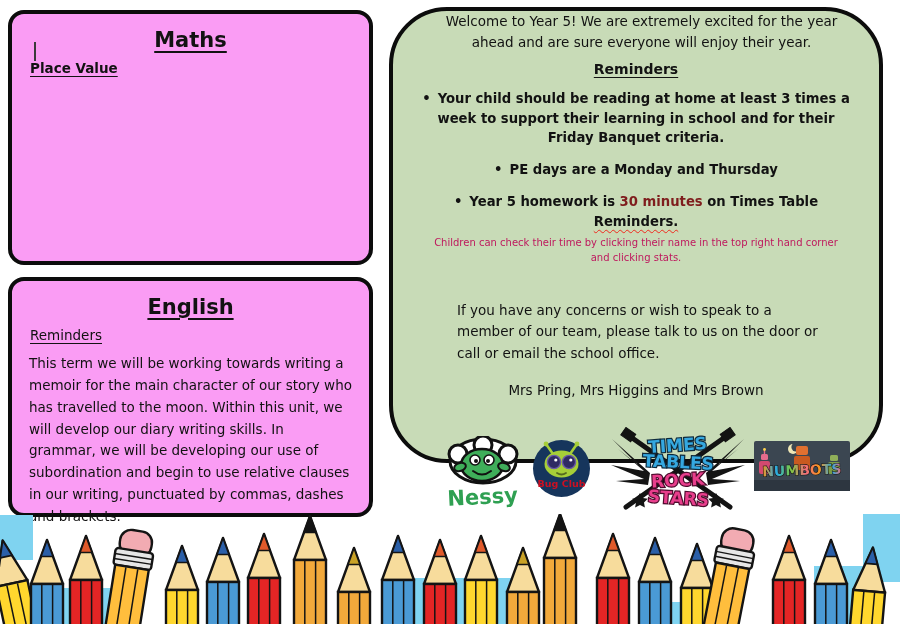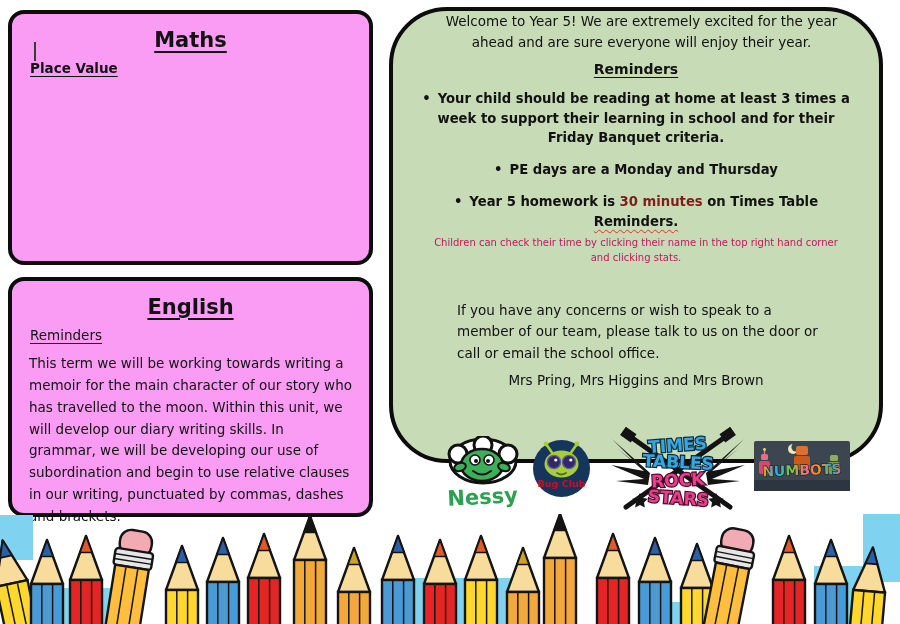--- a/index.html
+++ b/index.html
@@ -34,21 +34,21 @@
   }
   .bullet{font-size:13.2px;font-weight:bold;line-height:1.5;padding:0 26px;margin:12px 0 3px 0;text-align:center;}
   .bullet .marker{margin-right:7px;}
   .hl-purple{color:#7f1d1d;}
   .misspelled{
     text-decoration-line:underline;text-decoration-style:wavy;
     text-decoration-color:#f02a1e;text-decoration-thickness:1px;text-underline-offset:3px;
   }
   .red-note{color:#be185d;font-size:10px;line-height:1.55;padding:0 40px;margin:2px 0 0 0;text-align:center;}
   .concerns{font-size:13.5px;line-height:1.6;margin:34px 0 0 0;padding:0 52px 0 64px;text-align:left;}
-  .signature{font-size:13.5px;margin:8px 0 0 0;text-align:center;}
+  .signature{font-size:13.5px;margin:18px 0 0 0;text-align:center;}
 
   
   .logo{position:absolute;}
   .nessy-logo{left:440px;top:436px;}
   .bugclub-logo{left:532px;top:439px;}
   .ttrs-logo{left:610px;top:427px;}
   .numbots-logo{left:754px;top:441px;}
 
   
   .pencil-strip{position:absolute;left:0;top:514px;width:900px;height:110px;overflow:hidden;}

